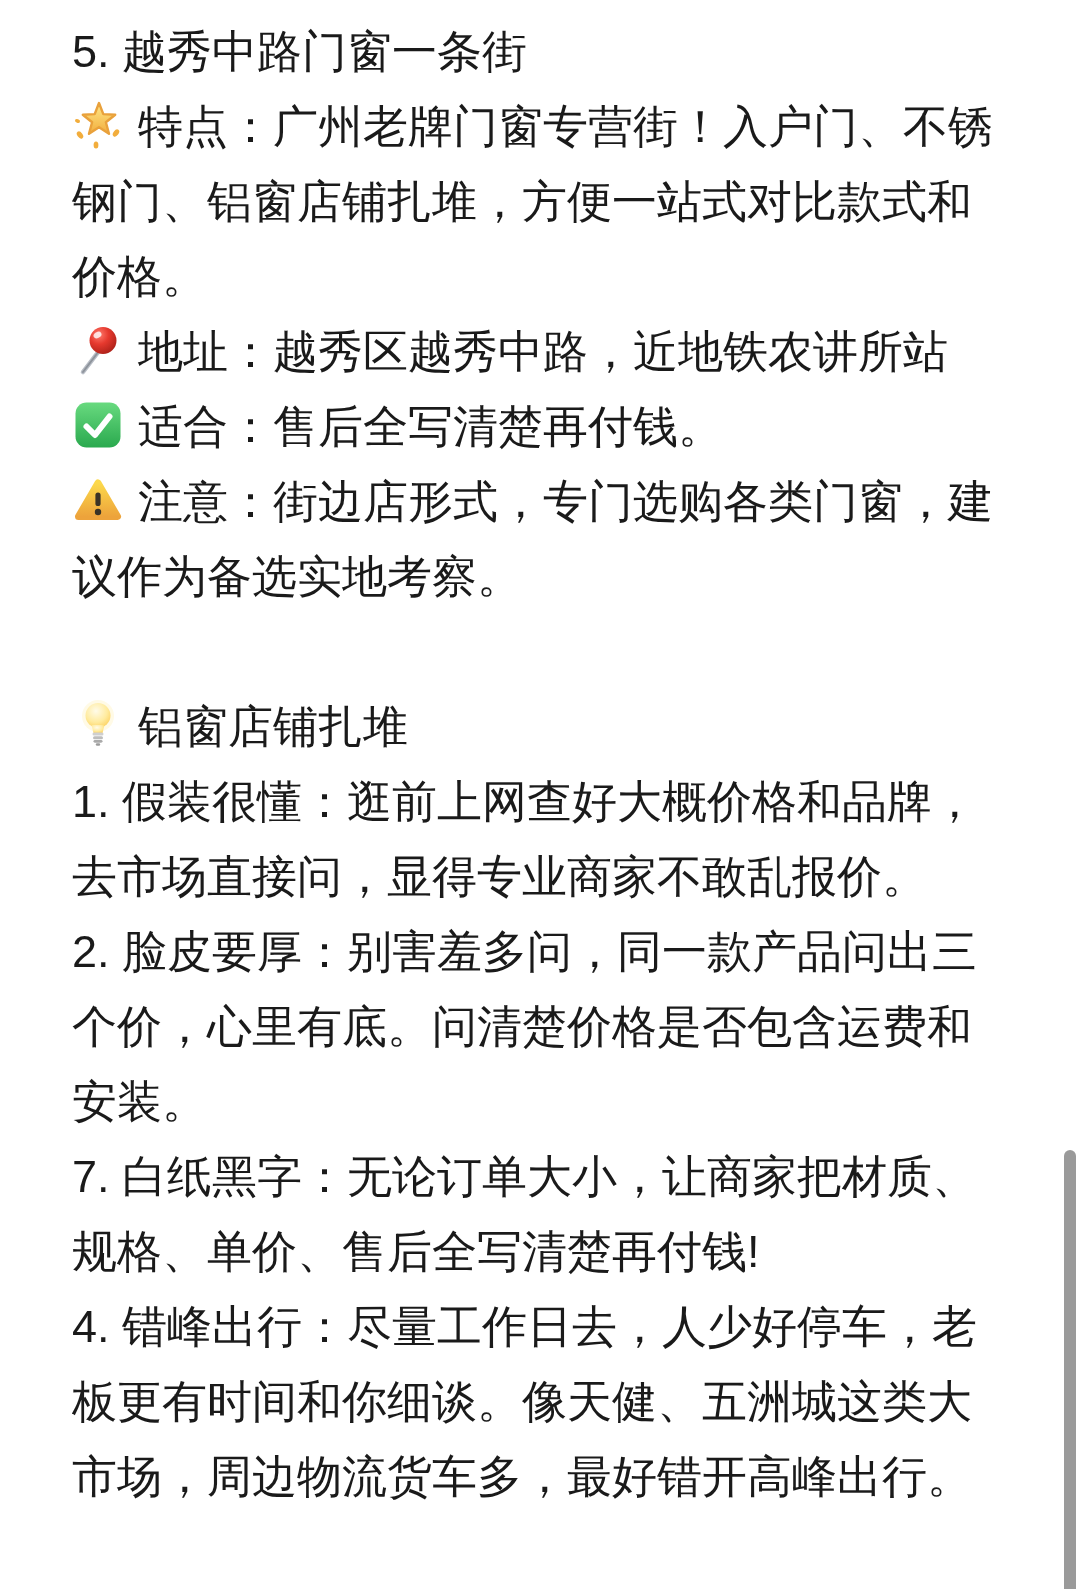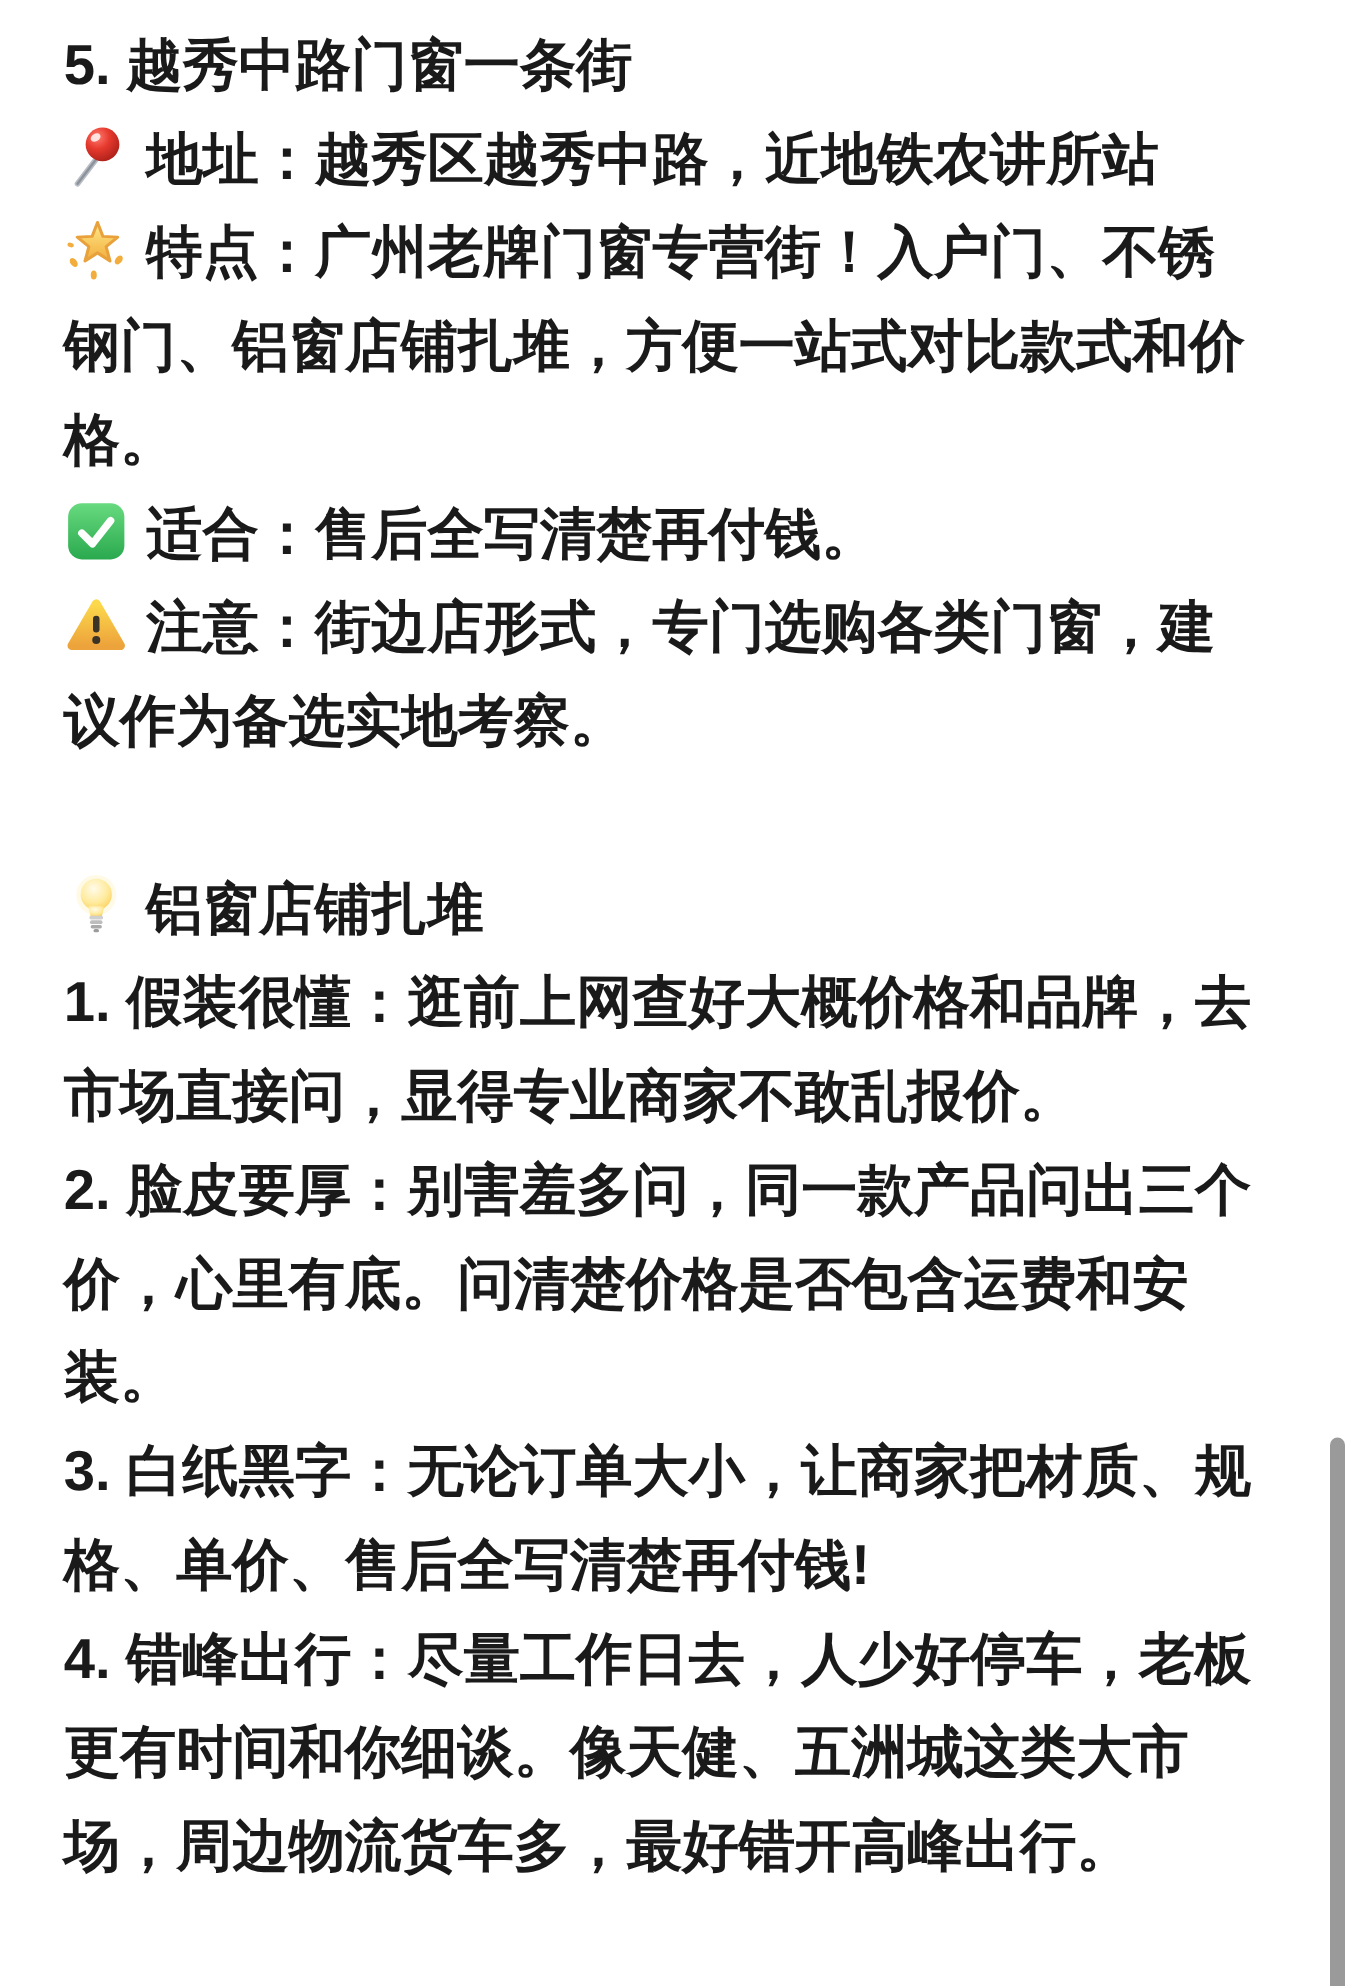--- a/index.html
+++ b/index.html
@@ -4,29 +4,28 @@
 <style>
   html, body {
     margin: 0; padding: 0;
     width: 1080px; height: 1589px;
     background: #ffffff;
     overflow: hidden;
     font-family: "Liberation Sans", "DejaVu Sans", sans-serif;
   }
   .doc {
     position: relative;
-    padding: 14px 68px 0 51px;
+    padding: 14px 68px 0 72px;
     font-size: 45px;
     line-height: 75px;
     color: #1a1a1a;
     letter-spacing: 0px;
     word-break: break-all;
     overflow-wrap: anywhere;
     text-align: left;
-    font-weight: bold;
   }
   p.para { margin: 0; }
   p.gap { margin-top: 75px; }
   .emoji {
     display: inline-block;
     width: 52px; height: 52px;
     vertical-align: -9px;
     margin-right: 14px;
   }
   .emoji svg { display: block; width: 52px; height: 52px; }
@@ -42,45 +41,45 @@
 </style>
 </head>
 <body>
 
 <div class="doc">
 
   <p class="para"><span>5. 越秀中路门窗一条街</span></p>
 
   <p class="para"><span class="emoji"><svg viewBox="0 0 52 52" xmlns="http://www.w3.org/2000/svg">
       <defs>
+        <linearGradient id="starG" x1="0" y1="0" x2="0" y2="1">
+          <stop offset="0%" stop-color="#ffe98a"></stop>
+          <stop offset="100%" stop-color="#f2ad3c"></stop>
+        </linearGradient>
+      </defs>
+      <polygon points="27,4 31.3,15.1 43.2,15.7 33.9,23.3 37,34.8 27,28.3 17,34.8 20.1,23.3 10.8,15.7 22.7,15.1" fill="url(#starG)" stroke="#e9a13b" stroke-width="2.4" stroke-linejoin="round"></polygon>
+      <ellipse cx="8" cy="36" rx="2.6" ry="4" fill="#f2ad3c" transform="rotate(-38 8 36)"></ellipse>
+      <ellipse cx="24" cy="46" rx="2.4" ry="3.6" fill="#f2ad3c"></ellipse>
+      <ellipse cx="44" cy="34" rx="2.6" ry="4" fill="#f2ad3c" transform="rotate(38 44 34)"></ellipse>
+      <ellipse cx="5.5" cy="22" rx="1.8" ry="2.6" fill="#f2ad3c" transform="rotate(-70 5.5 22)"></ellipse>
+    </svg></span><span>特点：广州老牌门窗专营街！入户门、不锈钢门、铝窗店铺扎堆，方便一站式对比款式和价格。</span></p>
+
+  <p class="para"><span class="emoji"><svg viewBox="0 0 52 52" xmlns="http://www.w3.org/2000/svg">
+      <defs>
         <radialGradient id="pinG" cx="35%" cy="28%" r="80%">
           <stop offset="0%" stop-color="#ff7b6e"></stop>
           <stop offset="45%" stop-color="#e6392e"></stop>
           <stop offset="100%" stop-color="#a81f17"></stop>
         </radialGradient>
       </defs>
       <path d="M11 48 L27 27" stroke="#b9bec6" stroke-width="4.5" stroke-linecap="round"></path>
       <path d="M11 48 L27 27" stroke="#8d939b" stroke-width="2" stroke-linecap="round"></path>
       <circle cx="31" cy="16.5" r="13.5" fill="url(#pinG)"></circle>
       <ellipse cx="25.5" cy="11" rx="4.2" ry="3" fill="#ffffff" opacity="0.8" transform="rotate(-30 25.5 11)"></ellipse>
     </svg></span><span>地址：越秀区越秀中路，近地铁农讲所站</span></p>
-
-  <p class="para"><span class="emoji"><svg viewBox="0 0 52 52" xmlns="http://www.w3.org/2000/svg">
-      <defs>
-        <linearGradient id="starG" x1="0" y1="0" x2="0" y2="1">
-          <stop offset="0%" stop-color="#ffe98a"></stop>
-          <stop offset="100%" stop-color="#f2ad3c"></stop>
-        </linearGradient>
-      </defs>
-      <polygon points="27,4 31.3,15.1 43.2,15.7 33.9,23.3 37,34.8 27,28.3 17,34.8 20.1,23.3 10.8,15.7 22.7,15.1" fill="url(#starG)" stroke="#e9a13b" stroke-width="2.4" stroke-linejoin="round"></polygon>
-      <ellipse cx="8" cy="36" rx="2.6" ry="4" fill="#f2ad3c" transform="rotate(-38 8 36)"></ellipse>
-      <ellipse cx="24" cy="46" rx="2.4" ry="3.6" fill="#f2ad3c"></ellipse>
-      <ellipse cx="44" cy="34" rx="2.6" ry="4" fill="#f2ad3c" transform="rotate(38 44 34)"></ellipse>
-      <ellipse cx="5.5" cy="22" rx="1.8" ry="2.6" fill="#f2ad3c" transform="rotate(-70 5.5 22)"></ellipse>
-    </svg></span><span>特点：广州老牌门窗专营街！入户门、不锈钢门、铝窗店铺扎堆，方便一站式对比款式和价格。</span></p>
 
   <p class="para"><span class="emoji"><svg viewBox="0 0 52 52" xmlns="http://www.w3.org/2000/svg">
       <defs>
         <linearGradient id="ckG" x1="0" y1="0" x2="0" y2="1">
           <stop offset="0%" stop-color="#68da7f"></stop>
           <stop offset="100%" stop-color="#2aa94e"></stop>
         </linearGradient>
       </defs>
       <rect x="3.5" y="3.5" width="45" height="45" rx="11" fill="url(#ckG)"></rect>
       <path d="M14.5 27.5 L23 36 L37.5 17.5" fill="none" stroke="#ffffff" stroke-width="6" stroke-linecap="round" stroke-linejoin="round"></path>
@@ -110,18 +109,18 @@
       <circle cx="26" cy="16.5" r="12.5" fill="url(#bulbG)"></circle>
       <path d="M19.5 26 L32.5 26 L30.5 34 L21.5 34 Z" fill="url(#bulbG)"></path>
       <rect x="20.5" y="33.5" width="11" height="3" rx="1.5" fill="#cfcfcf"></rect>
       <rect x="21" y="37.2" width="10" height="3" rx="1.5" fill="#bdbdbd"></rect>
       <rect x="21.5" y="40.9" width="9" height="2.8" rx="1.4" fill="#aaaaaa"></rect>
       <rect x="23.8" y="44.2" width="4.4" height="2.6" rx="1.3" fill="#9c9c9c"></rect>
     </svg></span><span>铝窗店铺扎堆</span></p>
 
   <p class="para"><span>1. 假装很懂：逛前上网查好大概价格和品牌，去市场直接问，显得专业商家不敢乱报价。</span></p>
   <p class="para"><span>2. 脸皮要厚：别害羞多问，同一款产品问出三个价，心里有底。问清楚价格是否包含运费和安装。</span></p>
-  <p class="para"><span>3. 白纸黑字：无论订单大小，让商家把材质、规格、单价、售后全写清楚再付钱!</span></p>
+  <p class="para"><span>7. 白纸黑字：无论订单大小，让商家把材质、规格、单价、售后全写清楚再付钱!</span></p>
   <p class="para"><span>4. 错峰出行：尽量工作日去，人少好停车，老板更有时间和你细谈。像天健、五洲城这类大市场，周边物流货车多，最好错开高峰出行。</span></p>
 
 </div>
 
 <div class="scroll-thumb"></div>
 
 </body></html>

